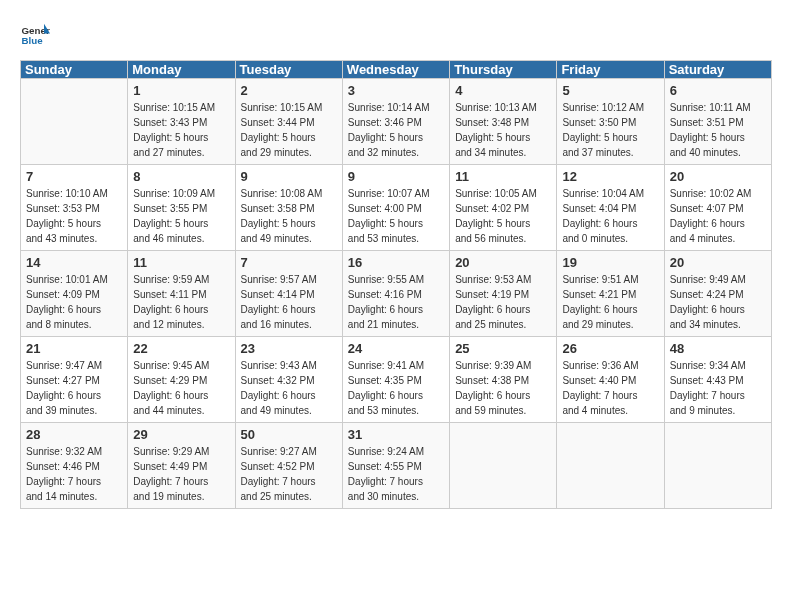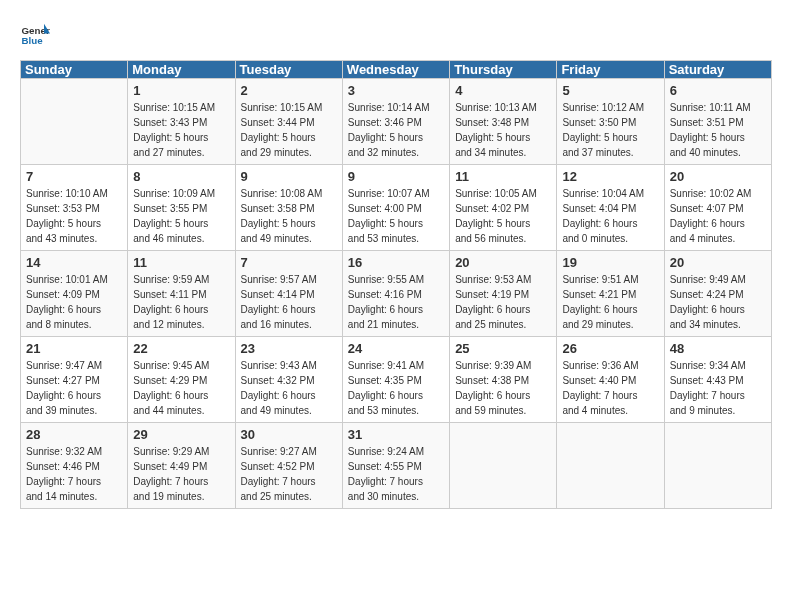--- a/index.html
+++ b/index.html
@@ -229,21 +229,21 @@
       <tr>
         <td>
           <span class="day-num">28</span>
           <div class="day-info">Sunrise: 9:32 AM<br>Sunset: 4:46 PM<br>Daylight: 7 hours<br>and 14 minutes.</div>
         </td>
         <td>
           <span class="day-num">29</span>
           <div class="day-info">Sunrise: 9:29 AM<br>Sunset: 4:49 PM<br>Daylight: 7 hours<br>and 19 minutes.</div>
         </td>
         <td>
-          <span class="day-num">30</span>
+          <span class="day-num">50</span>
           <div class="day-info">Sunrise: 9:27 AM<br>Sunset: 4:52 PM<br>Daylight: 7 hours<br>and 25 minutes.</div>
         </td>
         <td>
           <span class="day-num">31</span>
           <div class="day-info">Sunrise: 9:24 AM<br>Sunset: 4:55 PM<br>Daylight: 7 hours<br>and 30 minutes.</div>
         </td>
         <td class="empty-cell"></td>
         <td class="empty-cell"></td>
         <td class="empty-cell"></td>
       </tr>

